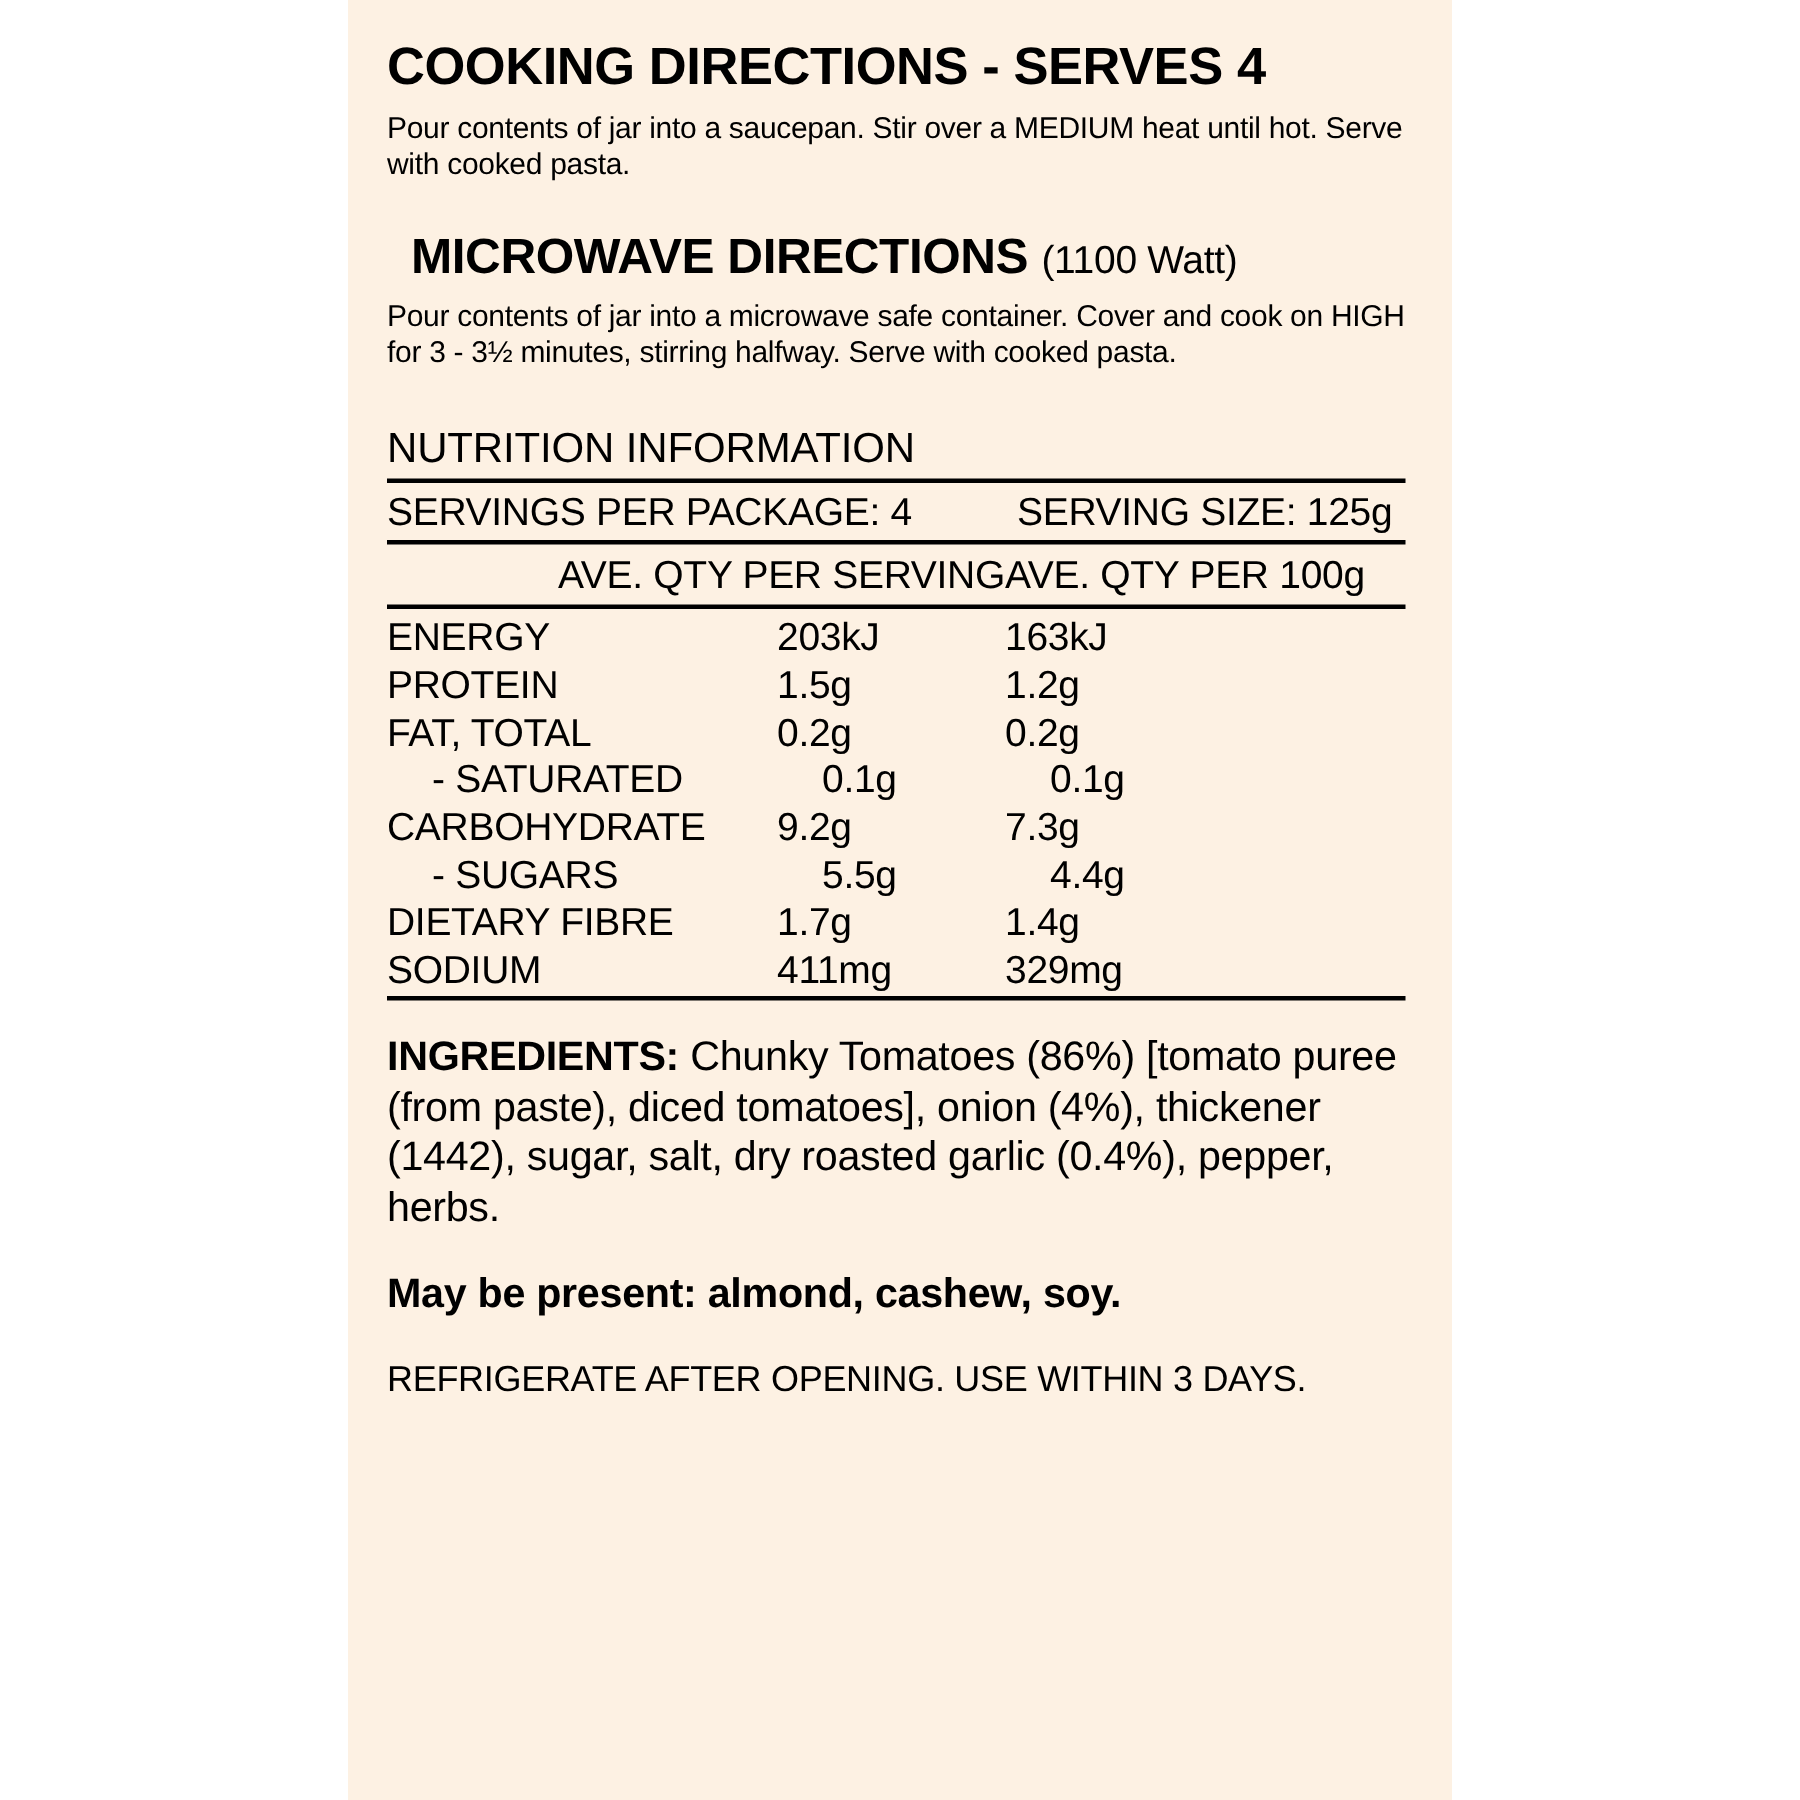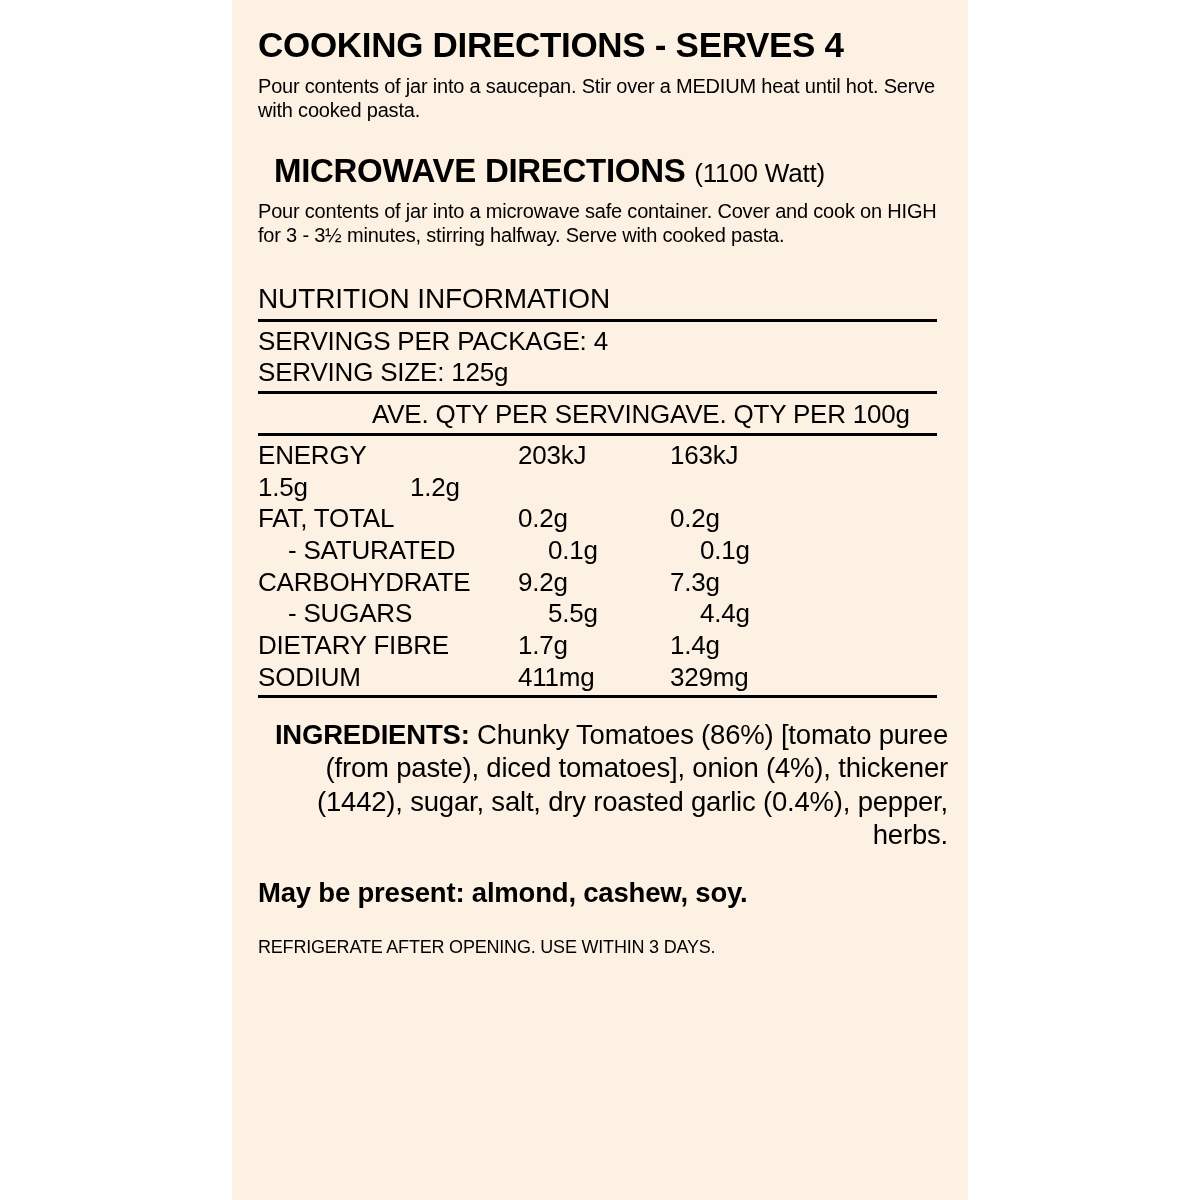--- a/index.html
+++ b/index.html
@@ -70,21 +70,20 @@
   }
   .nut-row {
     display: flex;
     font-size: 26px;
     letter-spacing: -0.2px;
     line-height: 1.18;
   }
   .nut-servings {
     border-bottom: 3px solid #000;
     padding: 4px 0 3px 0;
-    flex-direction: column;
   }
   .nut-servings .c1 { width: 420px; }
   .nut-servings .c2 { flex: 1; text-align: left; }
   .nut-head {
     padding: 5px 0 4px 0;
     border-bottom: 3px solid #000;
   }
   .nut-head .c1 { width: 412px; text-align: right; }
   .nut-head .c2 { flex: 1; text-align: left; padding-right: 4px; }
   .nut-body {
@@ -99,31 +98,30 @@
   .nut-body .c2 { flex: 1; text-align: left; padding-right: 4px; }
   .indent { padding-left: 30px; }
 
   
   .ingredients {
     font-size: 27.5px;
     line-height: 1.22;
     letter-spacing: -0.2px;
     margin-top: 20px;
     width: 690px;
-    text-align: right;
   }
   .ingredients b { font-weight: 700; }
   .may-present {
     font-size: 27.5px;
     font-weight: 700;
     letter-spacing: -0.2px;
     margin-top: 25px;
   }
   .refrigerate {
-    font-size: 18px;
+    font-size: 24px;
     letter-spacing: -0.2px;
     margin-top: 28px;
   }
 
   
   .footer {
     position: absolute;
     left: 0;
     top: 1110px;
     width: 690px;
@@ -173,20 +171,21 @@
       <div class="c2">AVE. QTY PER 100g</div>
     </div>
 
     <div class="nut-body">
       <div class="nut-row">
         <div class="c0">ENERGY</div>
         <div class="c1">203kJ</div>
         <div class="c2">163kJ</div>
       </div>
       <div class="nut-row">
+        <div class="c0">PROTEIN</div>
         <div class="c1">1.5g</div>
         <div class="c2">1.2g</div>
       </div>
       <div class="nut-row">
         <div class="c0">FAT, TOTAL</div>
         <div class="c1">0.2g</div>
         <div class="c2">0.2g</div>
       </div>
       <div class="nut-row">
         <div class="c0 indent">- SATURATED</div>

